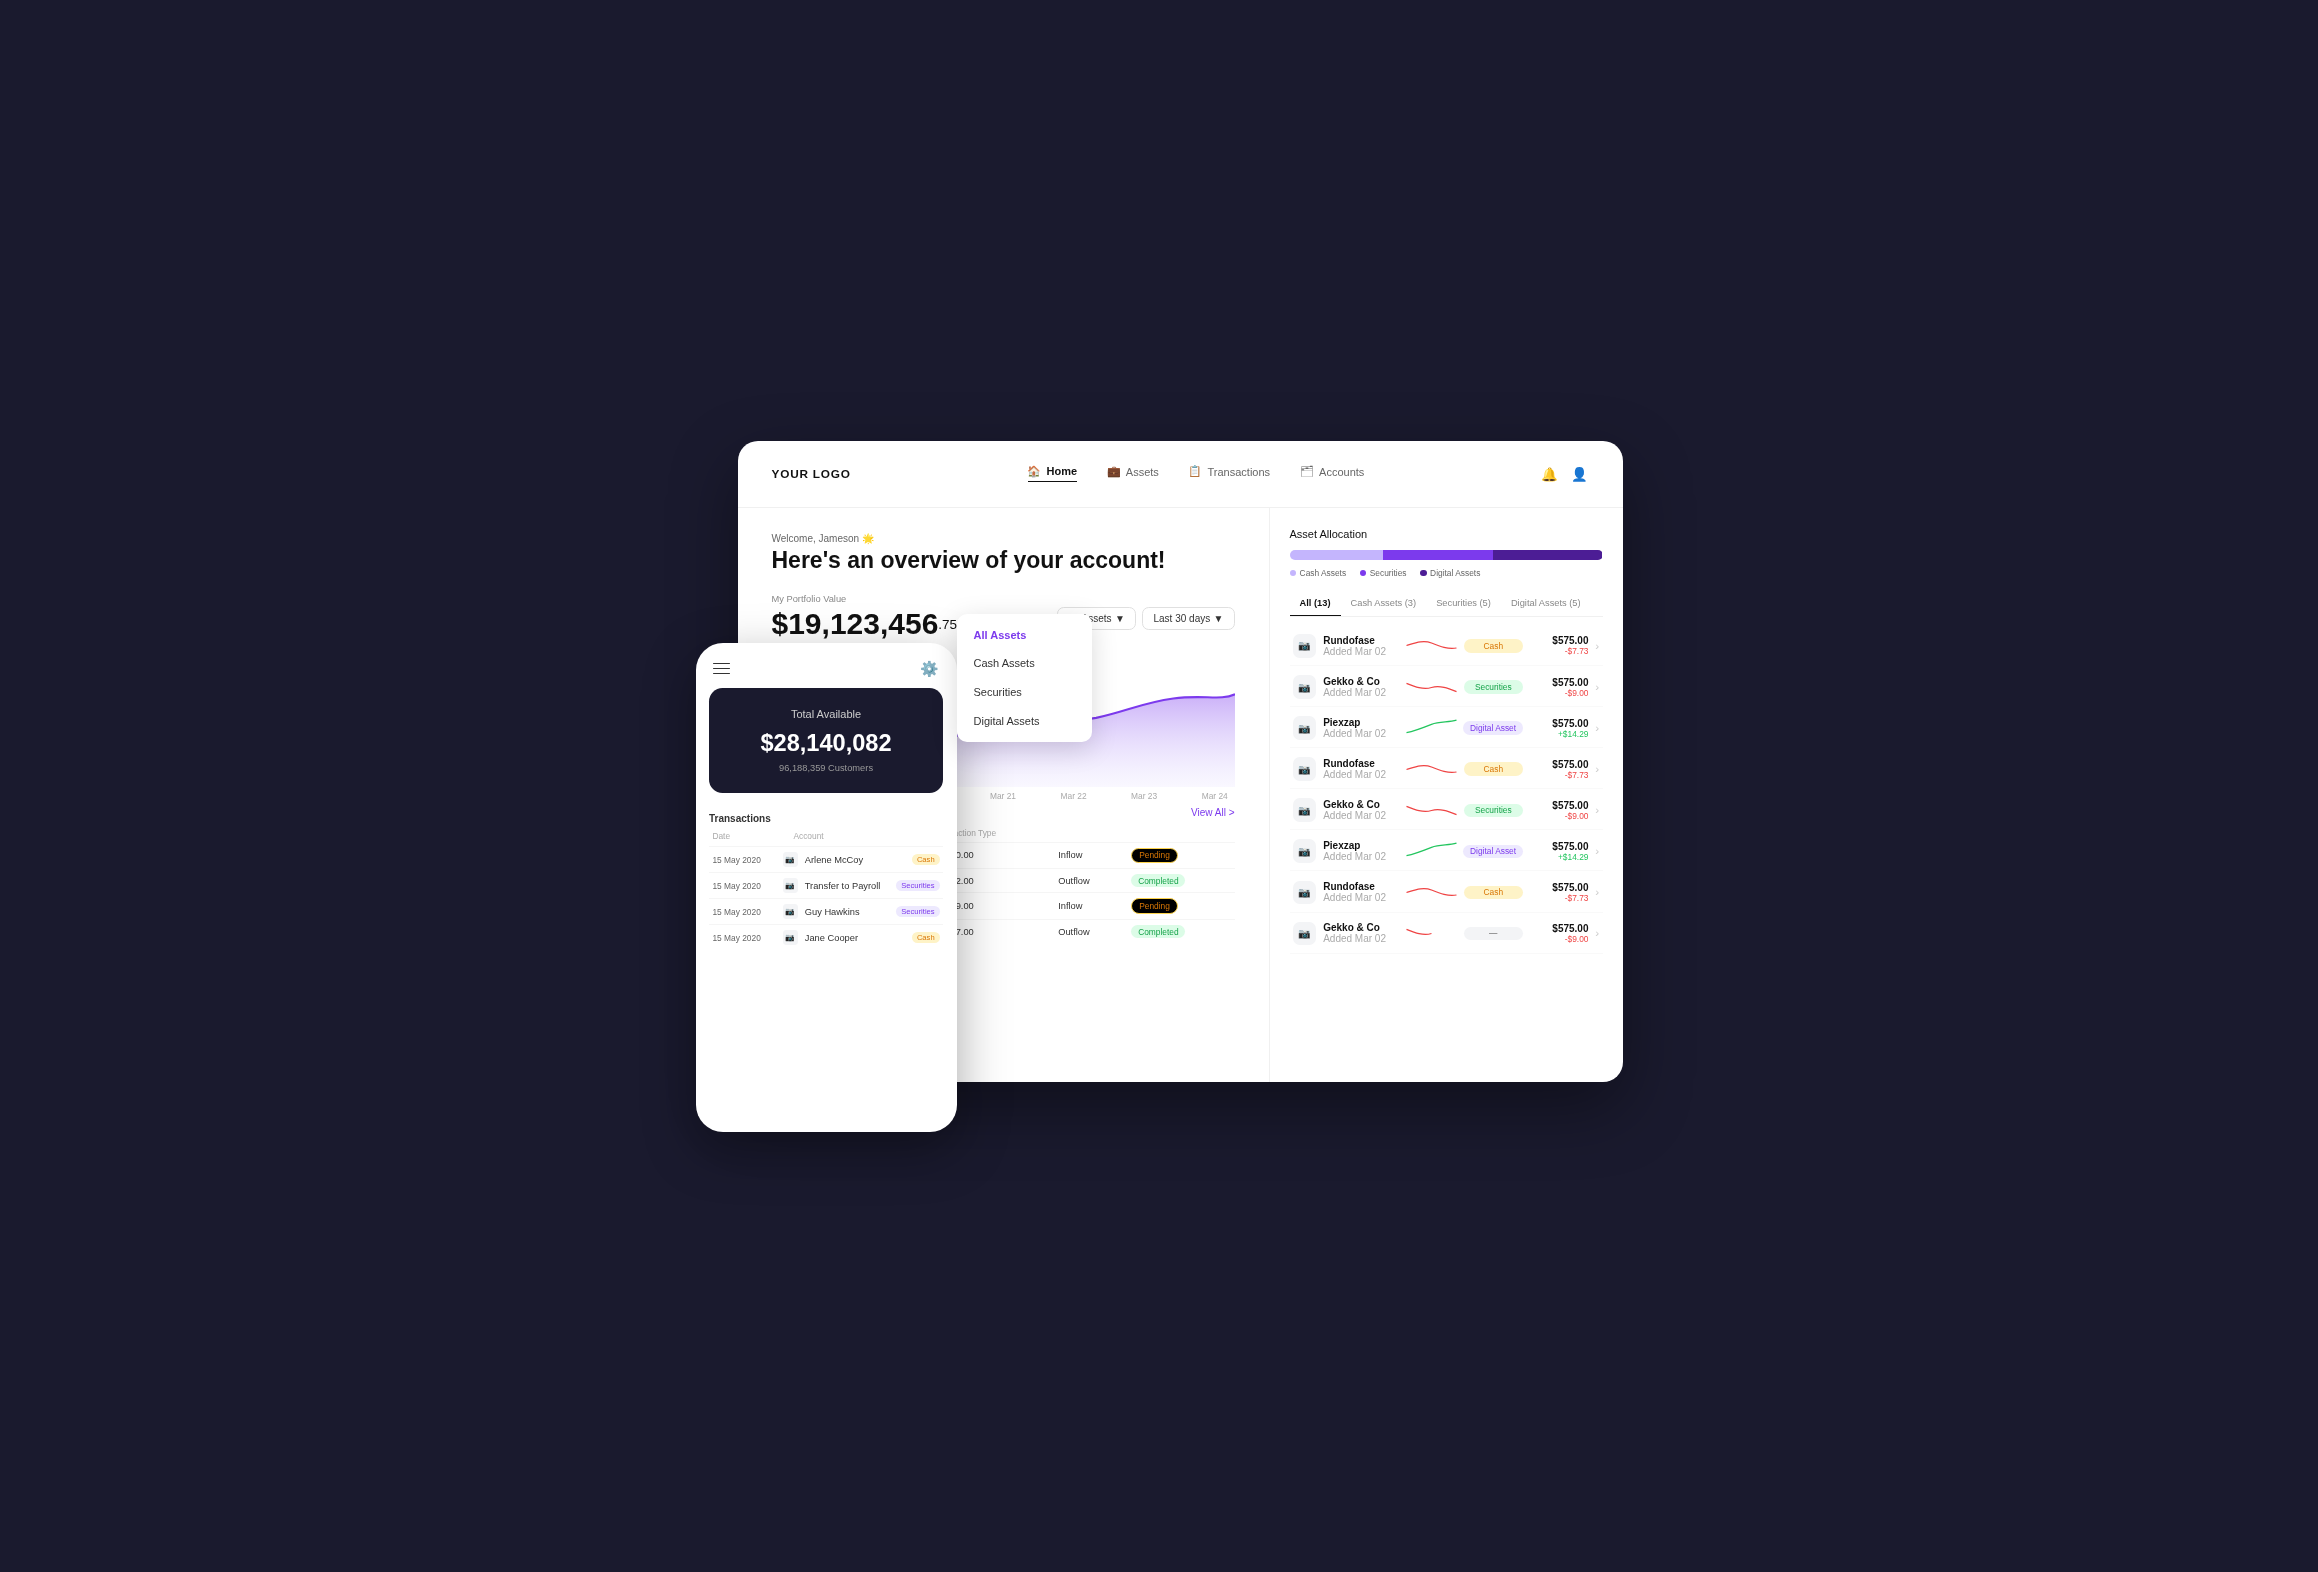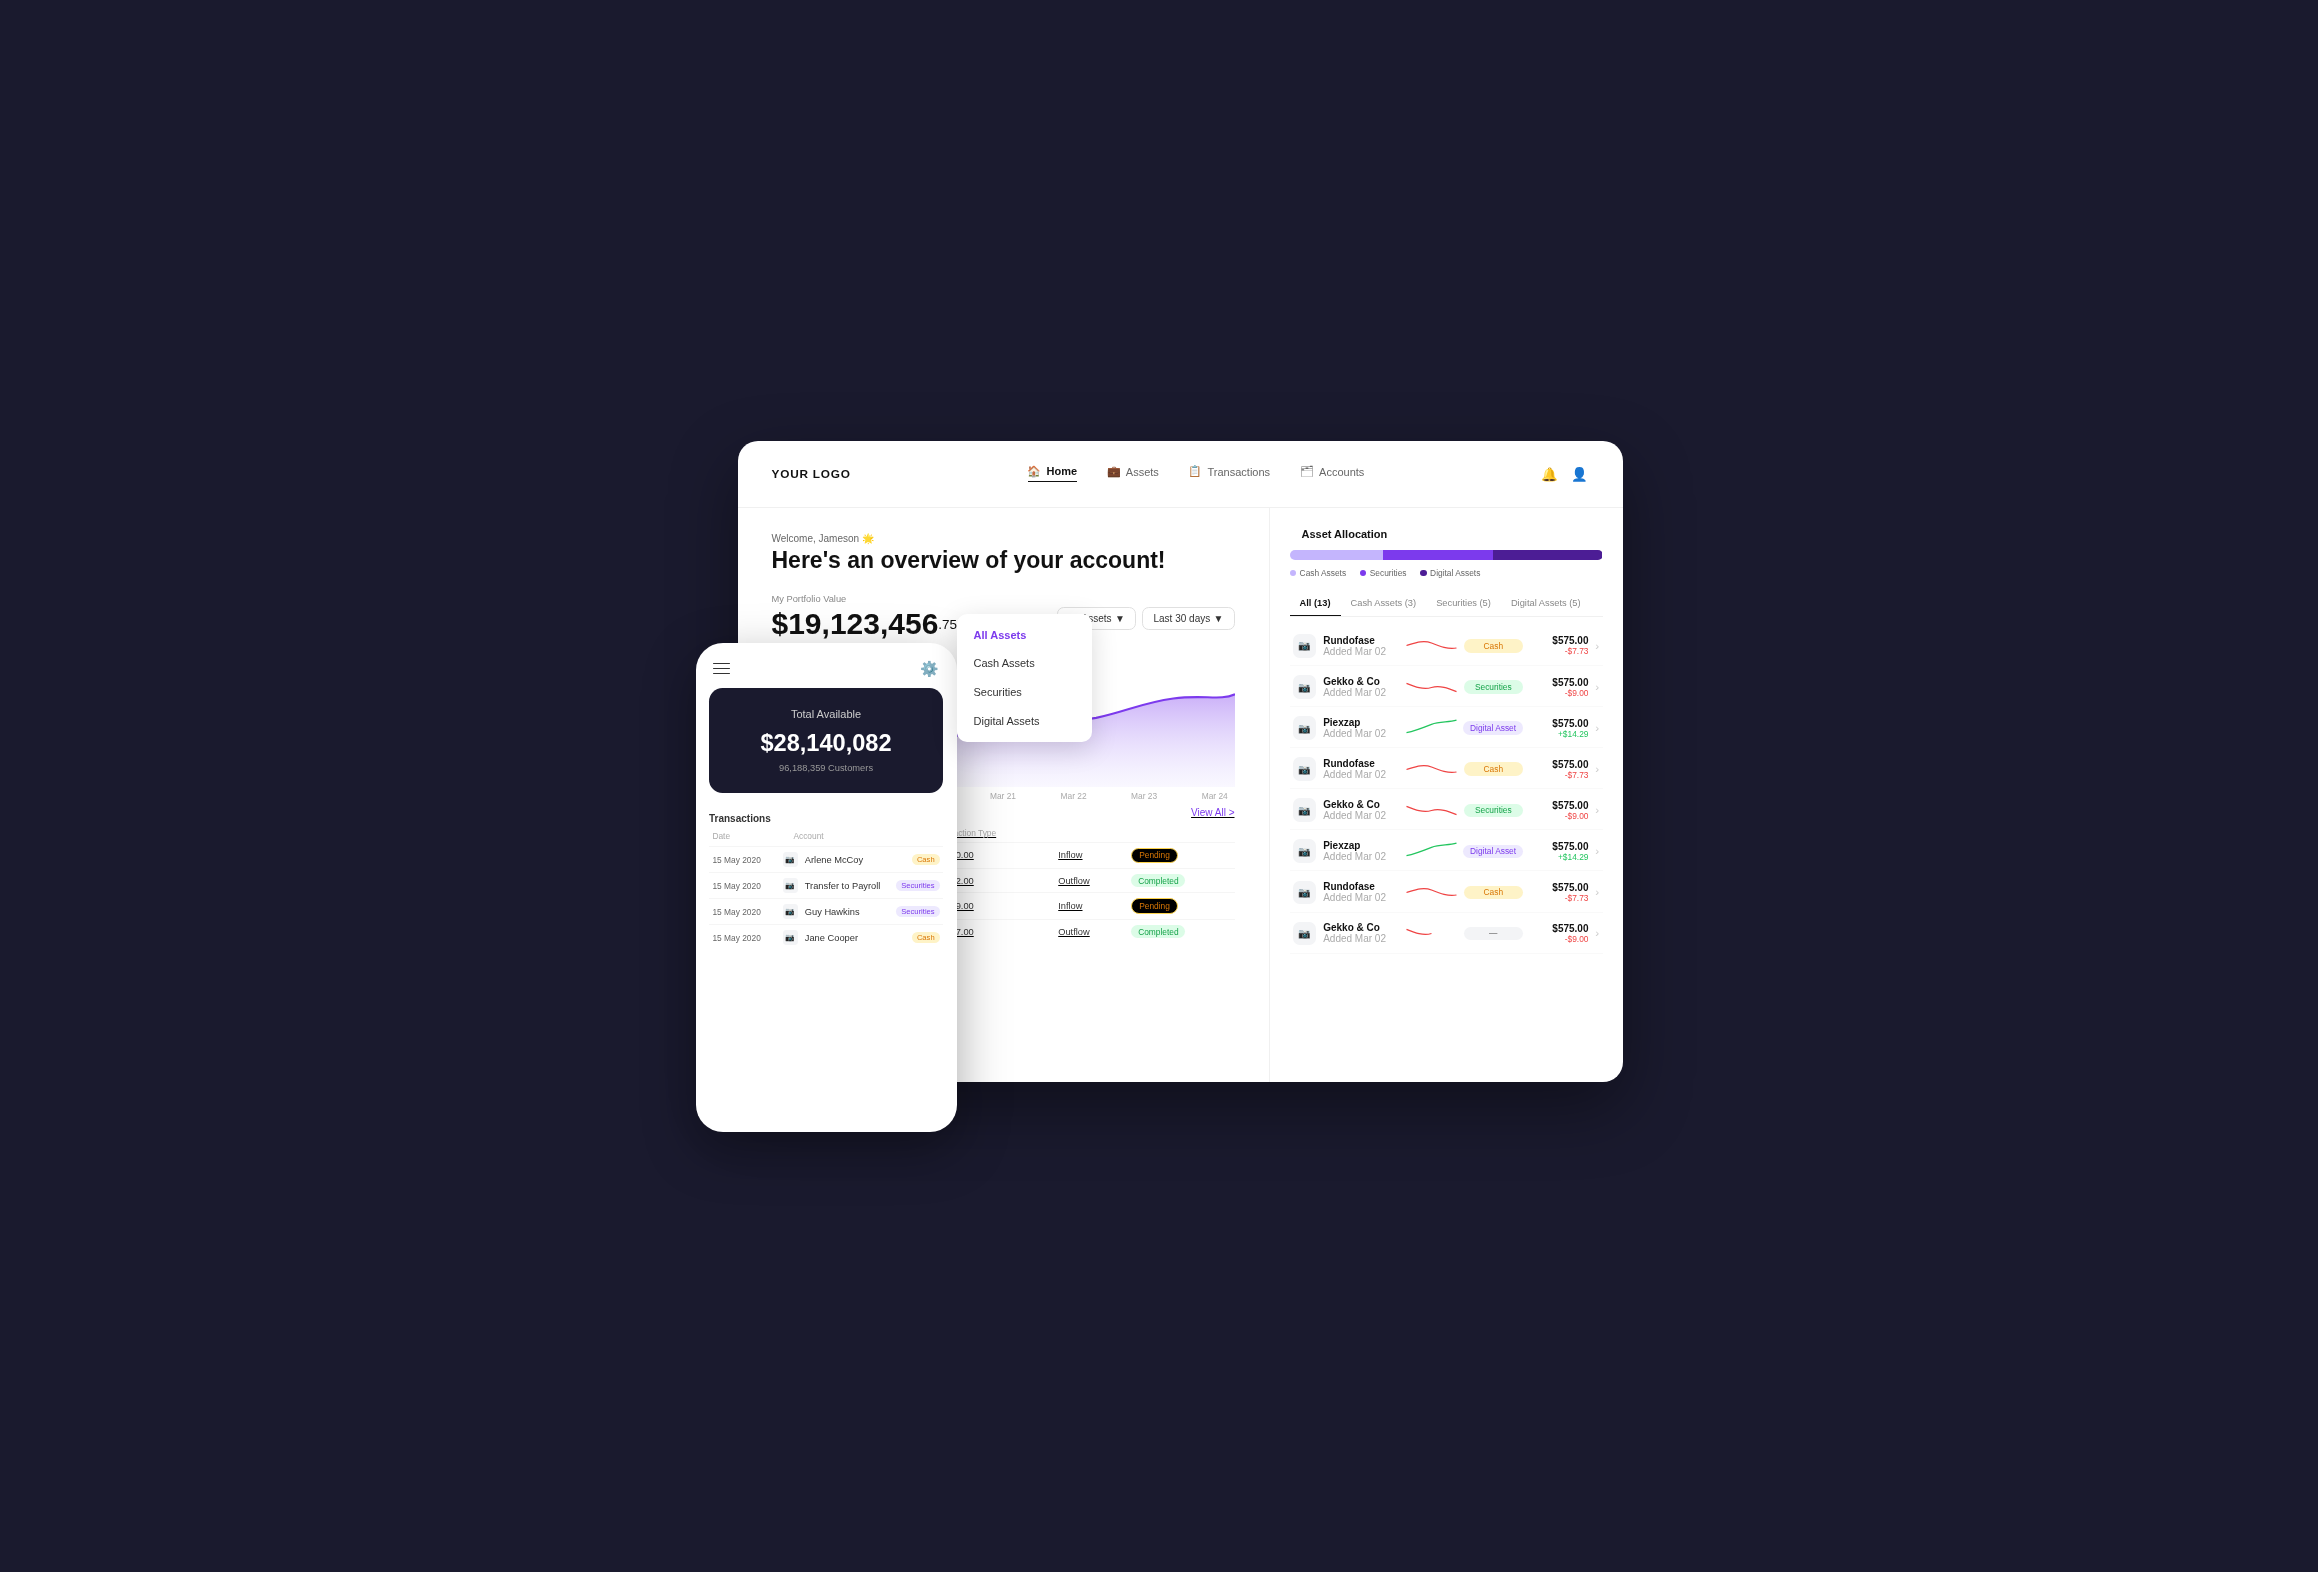--- a/index.html
+++ b/index.html
@@ -173,21 +173,20 @@
       justify-content: space-between;
       margin-top: 3.4px;
       font-size: 8.4px;
       color: #aaa;
       padding: 0 6.7px;
     }
 
     
     .transactions-section {
       margin-top: 6.7px;
-      text-decoration: underline;
     }
     .section-header {
       display: flex;
       justify-content: flex-end;
       margin-bottom: 6.7px;
     }
     .view-all-link {
       font-size: 10px;
       color: #7c3aed;
       cursor: pointer;
@@ -226,24 +225,23 @@
       width: 354px;
       padding: 20px 20px;
       border-left: 0.8px solid #f0f0f0;
       overflow-y: auto;
     }
     .right-panel::-webkit-scrollbar { width: 3.4px; }
     .right-panel::-webkit-scrollbar-thumb { background: #e0e0e0; border-radius: 3.4px; }
 
     .asset-alloc-title {
       font-size: 11px;
-      font-weight: 700;
+      font-weight: 400;
       color: #111;
       margin-bottom: 10px;
-      margin-left: 12px;
     }
 
     .alloc-bar {
       display: flex;
       height: 10px;
       border-radius: 6.7px;
       overflow: hidden;
       margin-bottom: 8.4px;
     }
     .alloc-bar-segment {

